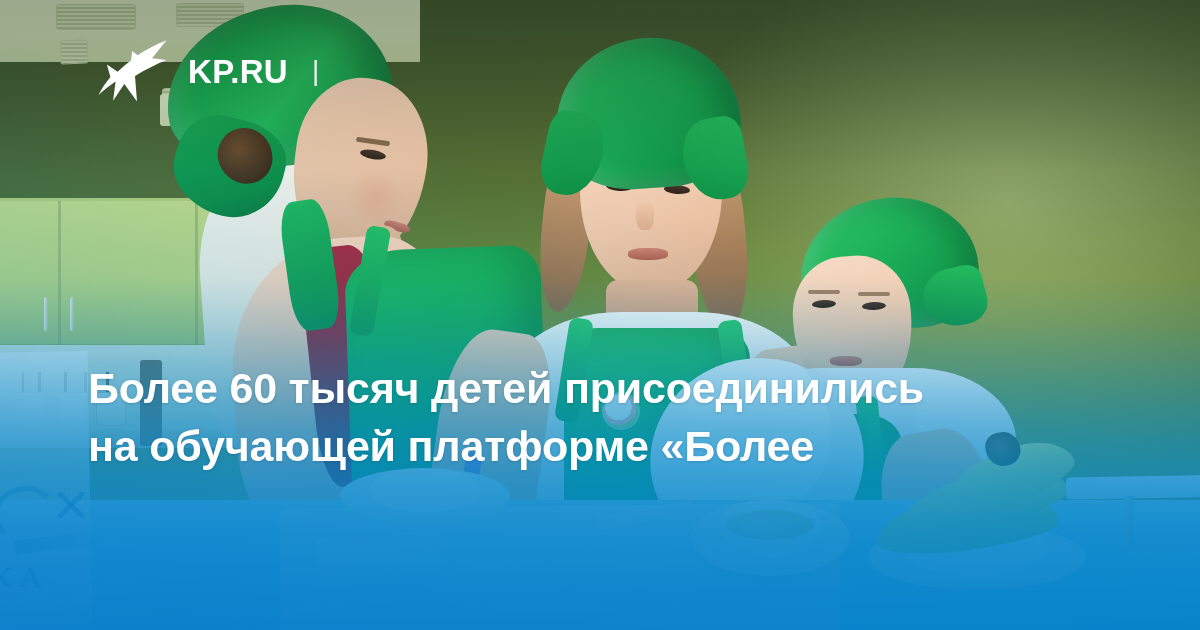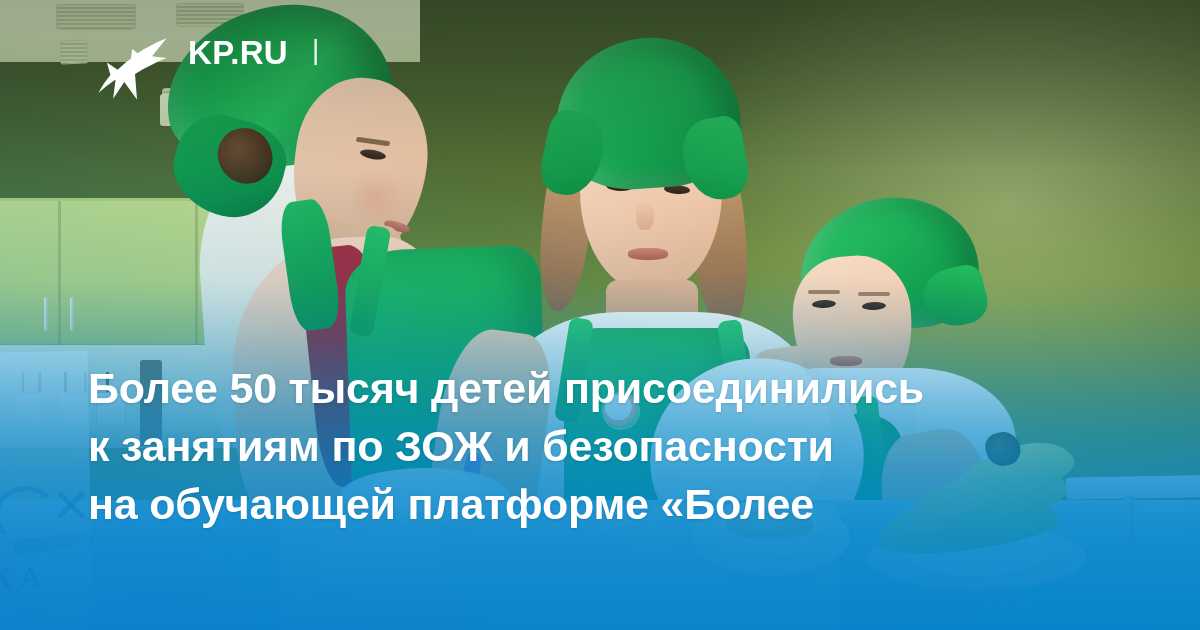--- a/index.html
+++ b/index.html
@@ -508,21 +508,21 @@
   }
   
   .text-scrim {
     position:absolute; left:0; top: 300px; right:0; bottom:0;
     background: linear-gradient(180deg, rgba(0,70,120,0) 0%, rgba(0,70,120,.06) 30%, rgba(0,70,120,.10) 100%);
   }
 
   
   .brand {
     position: absolute; left: 96px; top: 36px;
-    display: flex; align-items: flex-start; height: 70px;
+    display: flex; align-items: center; height: 70px;
     z-index: 10;
   }
   .brand-logo { width: 72px; height: 66px; display:block; flex: 0 0 auto; }
   .brand-name {
     margin-left: 20px;
     color: #ffffff;
     font-size: 33px;
     font-weight: 700;
     letter-spacing: .3px;
     line-height: 1;
@@ -678,18 +678,17 @@
 
   <div class="brand">
     <svg class="brand-logo" viewBox="0 0 72 66" aria-hidden="true">
       <path fill="#ffffff" d="M70.5 2.2 C60.0 6.4 50.2 11.4 41.6 17.2 L36.2 12.9 L35.0 22.4 C30.1 26.0 25.6 29.8 21.6 33.7 L10.9 26.6 L14.4 39.0 C9.6 44.8 5.6 50.8 2.4 57.0 C7.6 52.0 13.4 47.5 19.6 43.4 L17.1 62.8 L28.3 46.0 L41.0 63.6 L39.0 38.0 C49.6 31.5 60.3 26.2 70.5 22.0 L56.0 20.3 Z"></path>
     </svg>
     <span class="brand-name">KP.RU</span>
     <span class="brand-sep">|</span>
   </div>
 
   <h1 class="headline">
-    <span class="hl-line">Более 50 тысяч детей присоединились</span>
-    <span class="hl-line">к занятиям по ЗОЖ и безопасности</span>
+    <span class="hl-line">Более 60 тысяч детей присоединились</span>
     <span class="hl-line">на обучающей платформе «Более</span>
   </h1>
 
 </div>
 
 </body></html>

